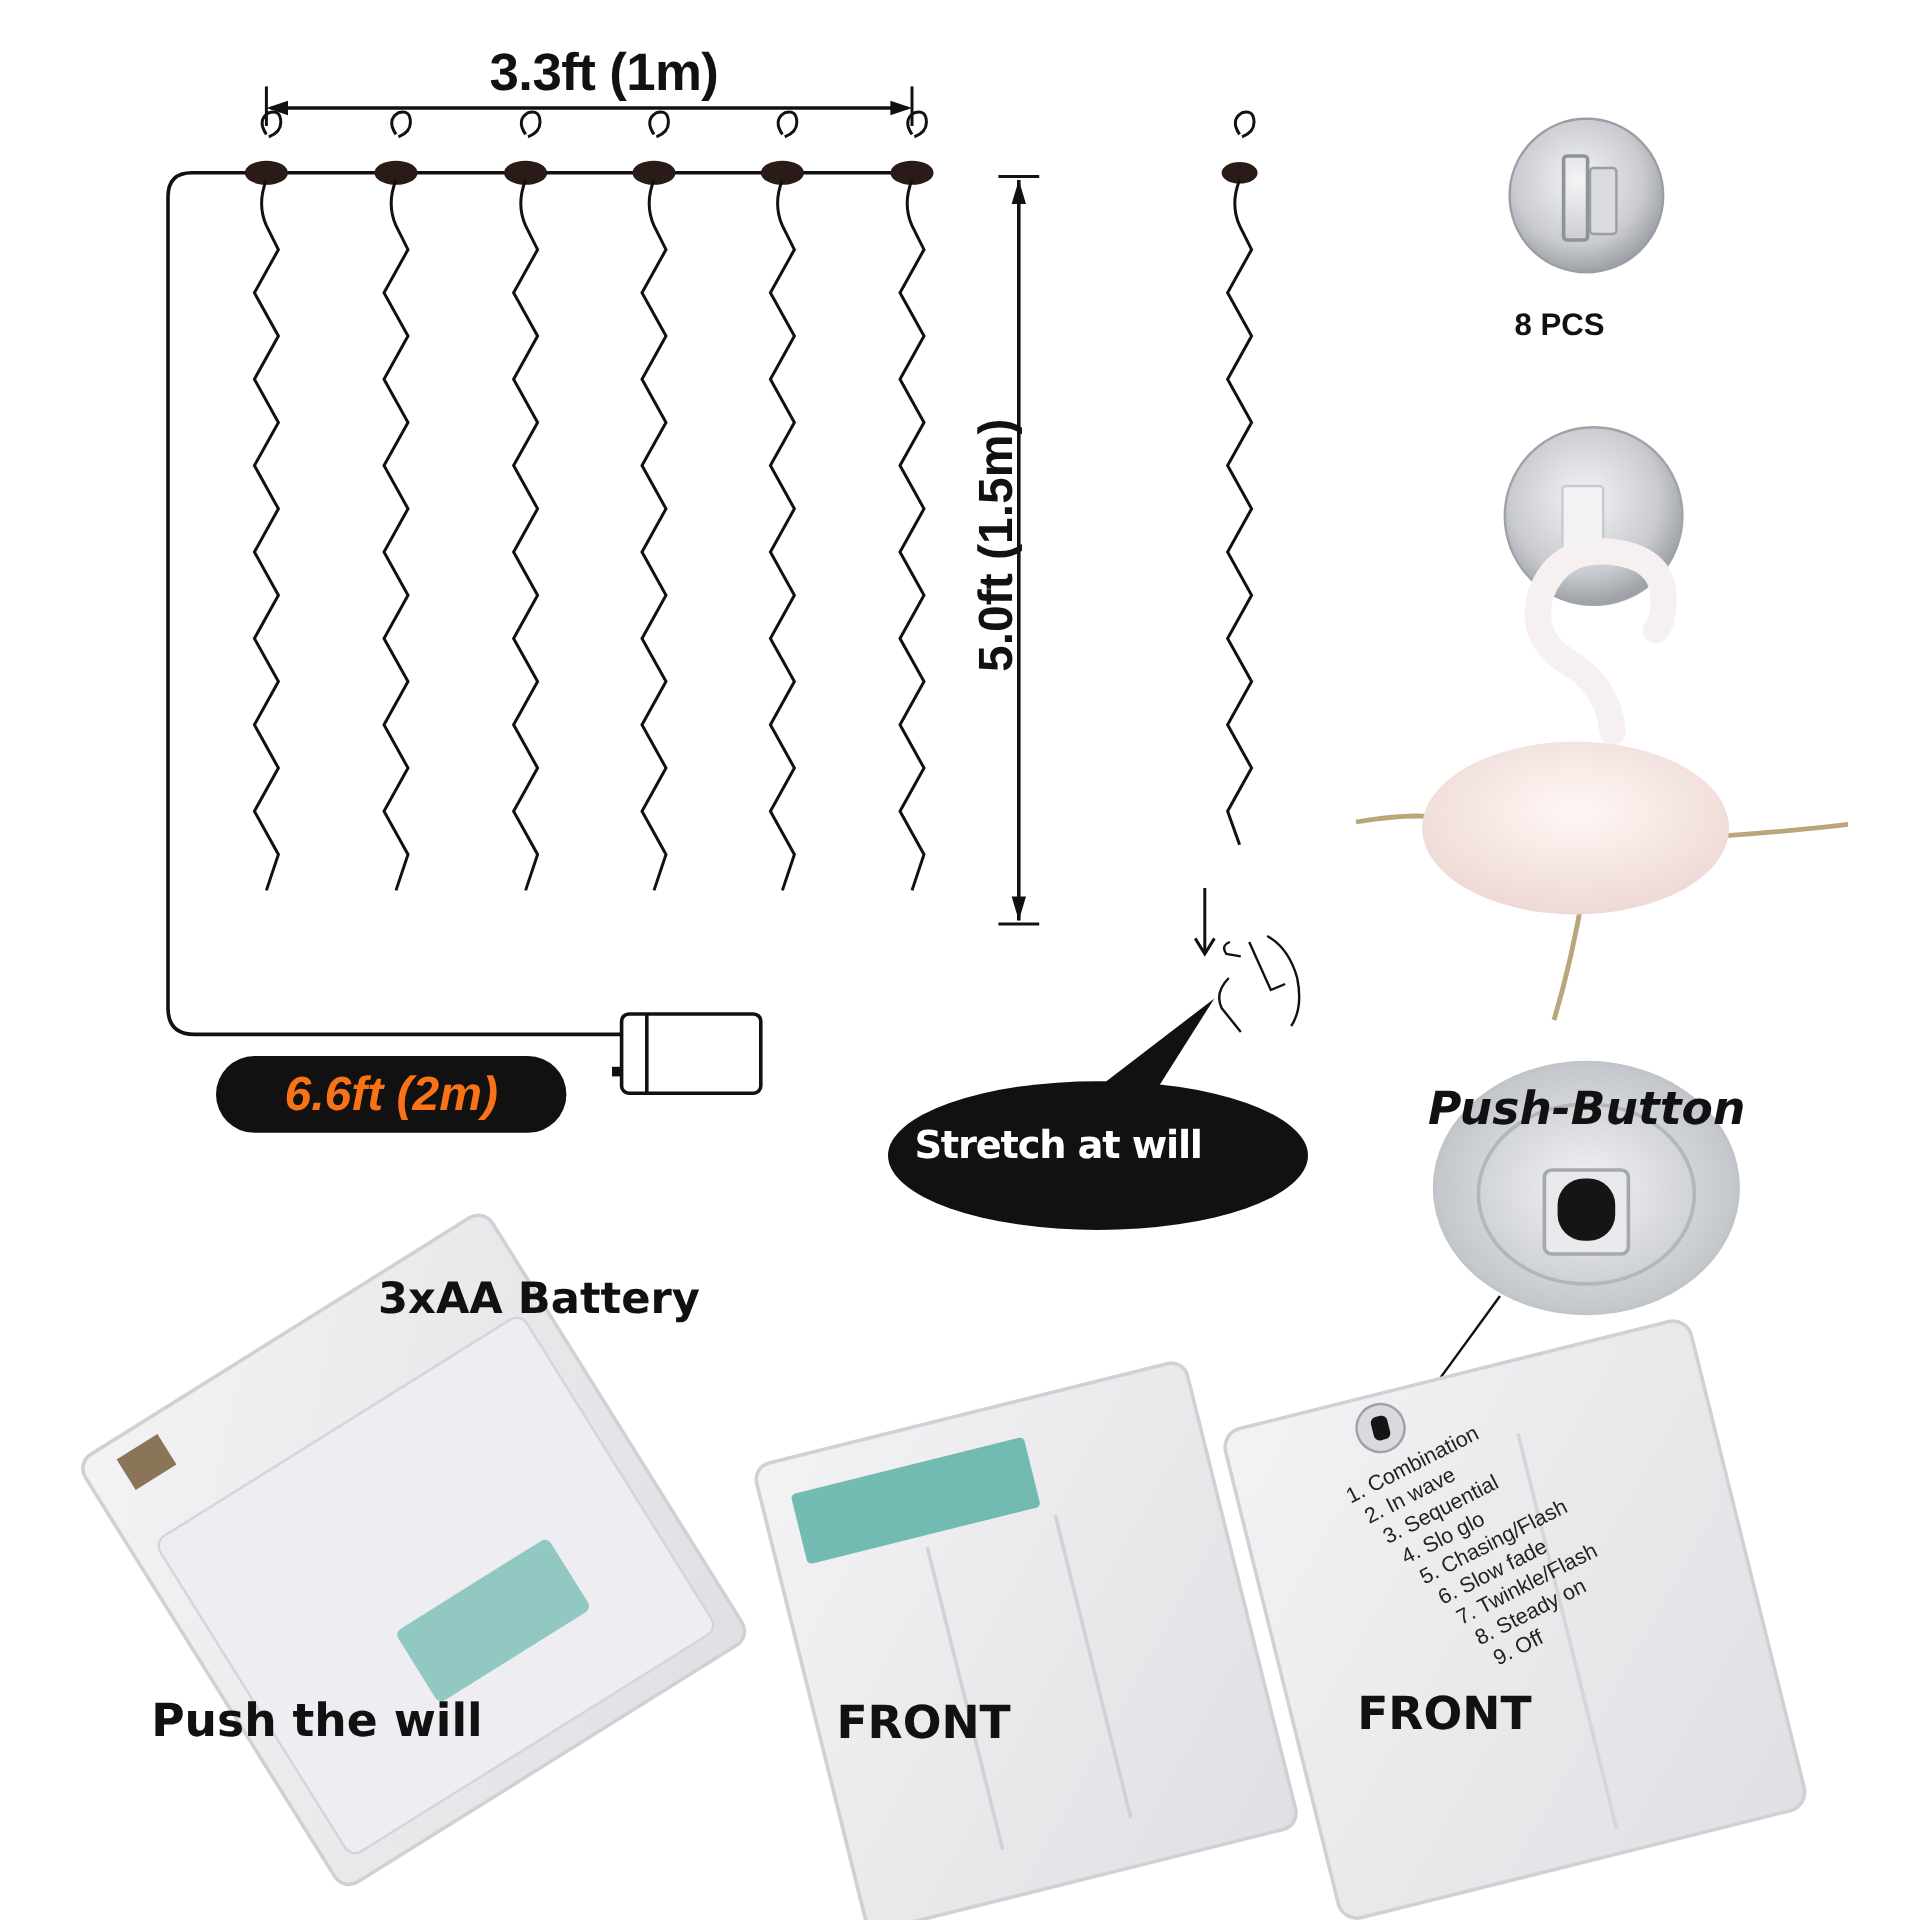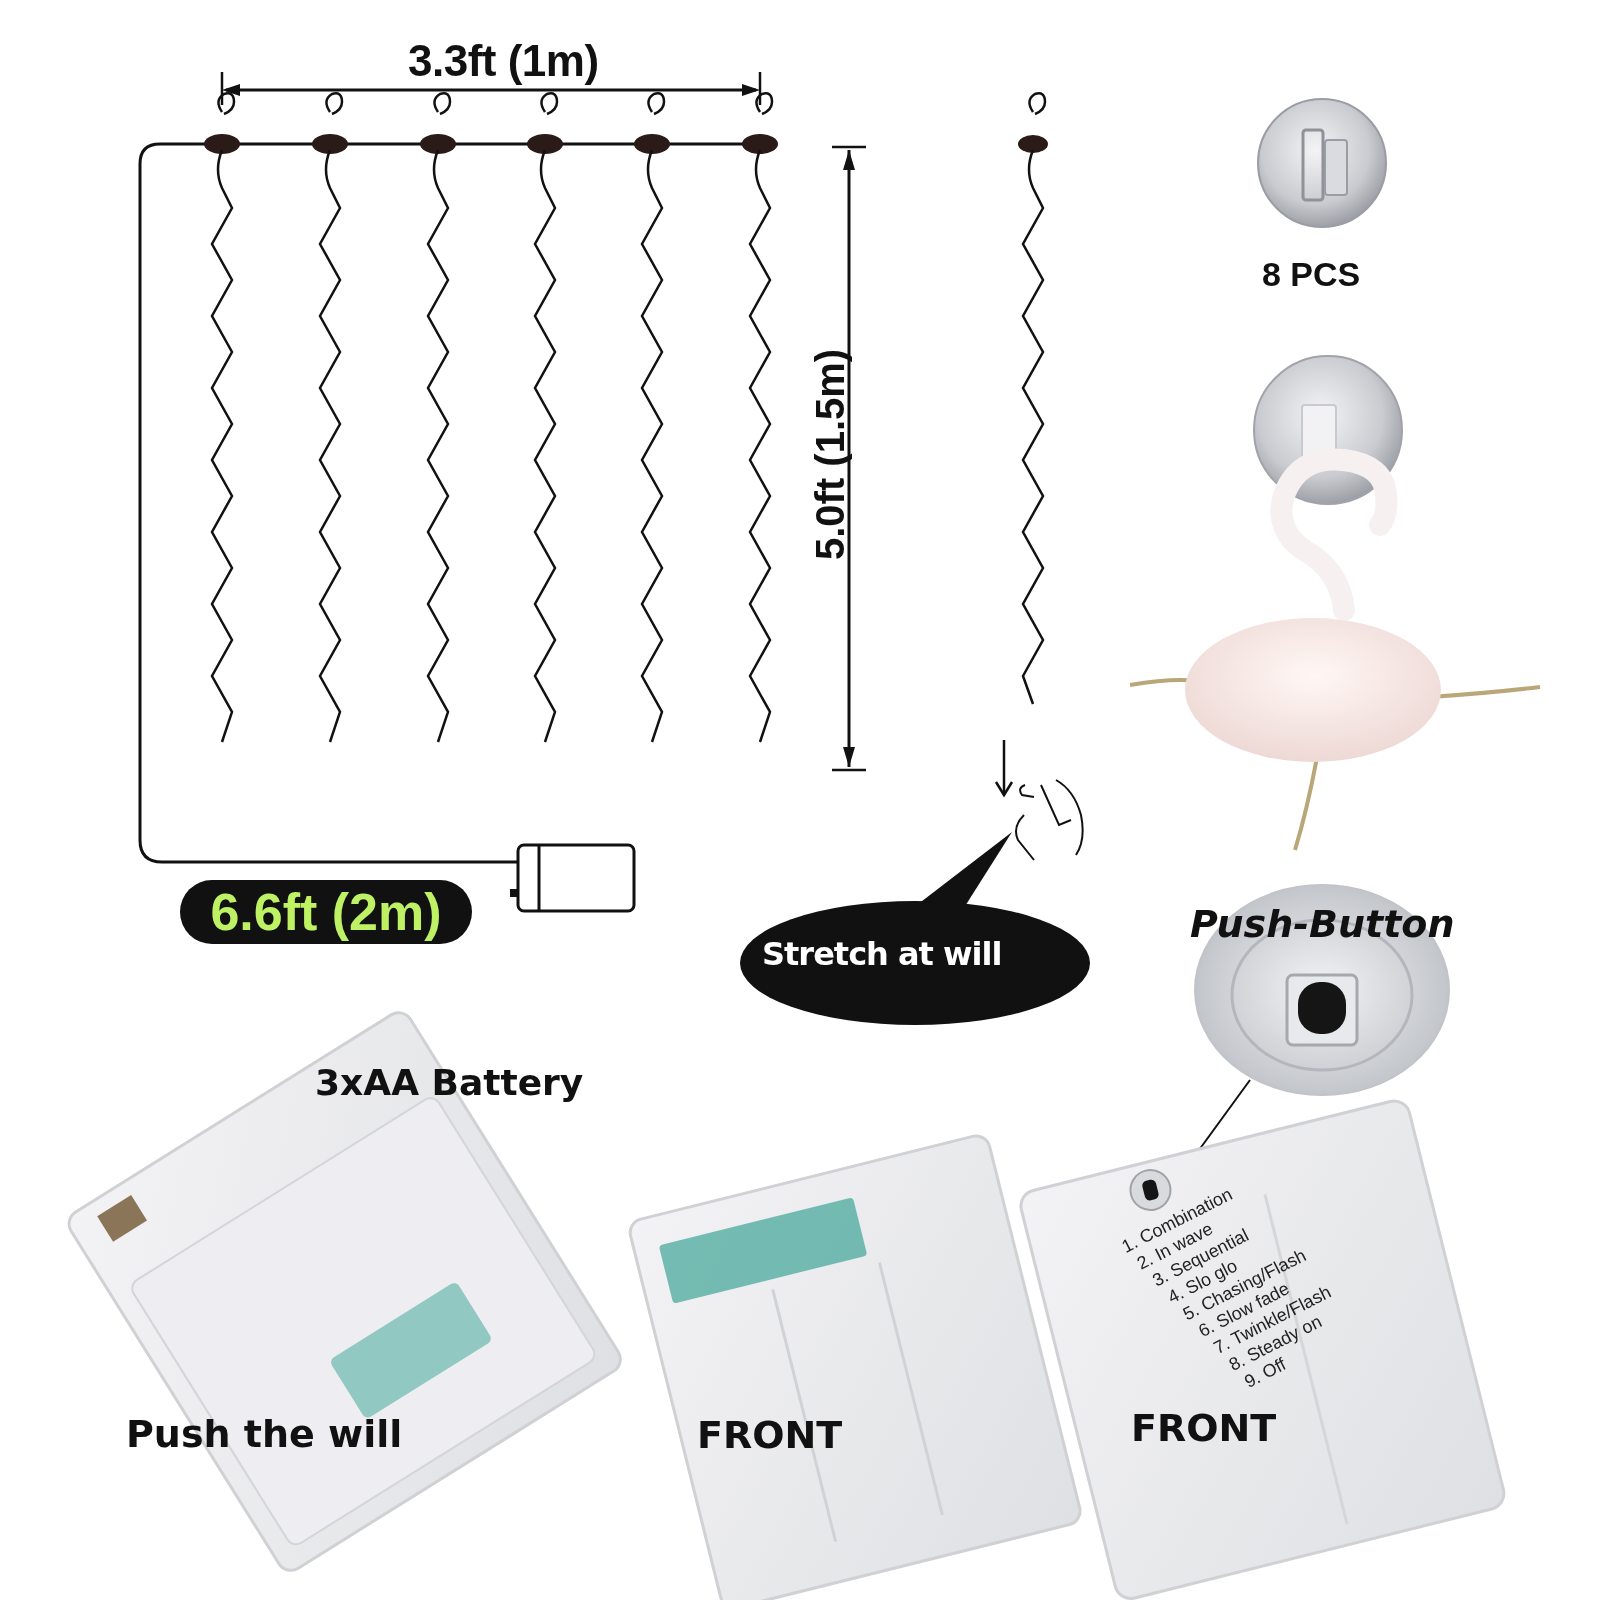--- a/index.html
+++ b/index.html
@@ -2,22 +2,22 @@
 <html><head>
 <meta charset="utf-8">
 <style>
   html, body { margin: 0; padding: 0; background: #ffffff; }
   body { width: 1600px; height: 1600px; position: relative; overflow: hidden;
          font-family: "Liberation Sans", "DejaVu Sans", sans-serif; }
   svg.diagram { position: absolute; left: 0; top: 0; }
   .lbl { position: absolute; color: #111; font-weight: bold; white-space: nowrap; }
   .dim-h { font-size: 44px; letter-spacing: -0.5px; }
   .dim-v { font-size: 40px; transform: rotate(-90deg); transform-origin: left top; }
-  .pill { position: absolute; background: #111; color: #bef264; border-radius: 40px;
-          font-weight: bold; font-size: 52px; display: flex; align-items: center; justify-content: center; }
+  .pill { position: absolute; background: #111; color: #f97316; border-radius: 40px;
+          font-weight: bold; font-size: 40px; display: flex; align-items: center; justify-content: center; font-style: italic; }
   .bubble-text { position: absolute; color: #fff; font-weight: bold; font-size: 32px;
                  font-family: "DejaVu Sans", sans-serif; letter-spacing: -1px; white-space: nowrap; }
   .caption { position: absolute; font-weight: bold; color: #111; white-space: nowrap;
              font-family: "DejaVu Sans", sans-serif; }
   .modes { position: absolute; transform: rotate(-27deg); transform-origin: left top;
            font-family: "Liberation Sans", sans-serif; font-size: 18px; color: #222; line-height: 22px; }
   .modes div { white-space: nowrap; }
 </style>
 </head>
 <body>
@@ -166,21 +166,21 @@
     <rect x="1183" y="1158" width="14" height="20" rx="5" fill="#151515"></rect>
     <line x1="1300" y1="1200" x2="1300" y2="1540" stroke="#d4d6da" stroke-width="3"></line>
   </g>
 </svg>
 
 <div class="lbl dim-h" style="left:408px; top:36px;">3.3ft (1m)</div>
 <div class="lbl dim-v" style="left:808px; top:560px;">5.0ft (1.5m)</div>
 <div class="pill" style="left:180px; top:880px; width:292px; height:64px;">6.6ft (2m)</div>
 
 <div class="bubble-text" style="left:762px; top:935px;">Stretch at will</div>
-<div class="caption" style="left:1262px; top:255px; font-size:34px; font-family:'Liberation Sans',sans-serif;">8 PCS</div>
+<div class="caption" style="left:1262px; top:255px; font-size:26px; font-family:'Liberation Sans',sans-serif;">8 PCS</div>
 <div class="caption" style="left:1190px; top:902px; font-size:38px;font-style:italic;">Push-Button</div>
 <div class="caption" style="left:315px; top:1062px; font-size:36px;">3xAA Battery</div>
 <div class="caption" style="left:126px; top:1412px; font-size:38px;">Push the will</div>
 <div class="caption" style="left:697px; top:1413px; font-size:38px;">FRONT</div>
 <div class="caption" style="left:1131px; top:1406px; font-size:38px;">FRONT</div>
 
 <div class="modes" style="left:1118px; top:1238px;">
   <div style="margin-left:0px">1. Combination</div>
   <div style="margin-left:6px">2. In wave</div>
   <div style="margin-left:12px">3. Sequential</div>

